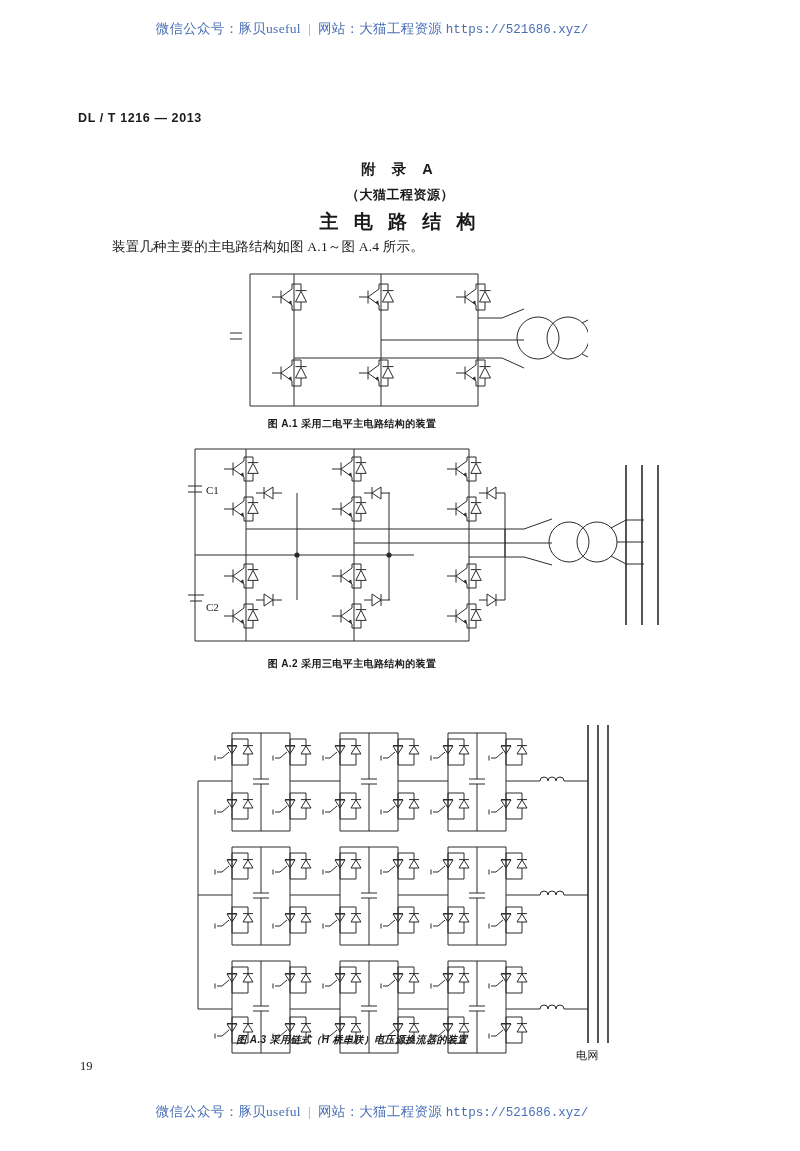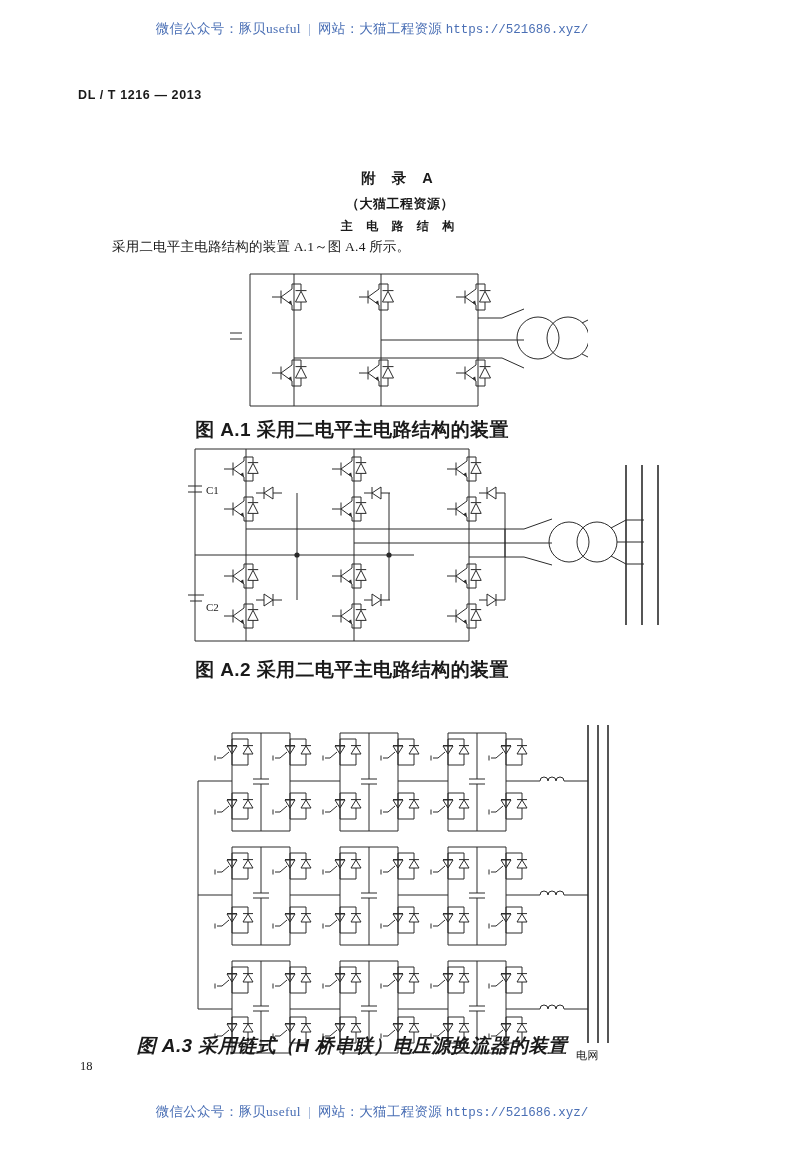--- a/index.html
+++ b/index.html
@@ -37,60 +37,59 @@
   .wm-mono {
     font-family: "Liberation Mono", "DejaVu Sans Mono", monospace;
     font-size: 12.5px;
     letter-spacing: 0px;
   }
 
   
   .std-number {
     position: absolute;
     left: 78px;
-    top: 88px;
+    top: 111px;
     font-family: "Liberation Sans", sans-serif;
     font-size: 12.5px;
     font-weight: bold;
     letter-spacing: 0.6px;
   }
 
   
   .annex-title {
     position: absolute;
     left: 0;
     width: 800px;
     text-align: center;
     font-family: "Liberation Sans", sans-serif;
     font-weight: bold;
-    margin-top: 9px;
   }
   .annex-line1 { top: 160px; font-size: 14.5px; letter-spacing: 6px; }
   .annex-line2 { top: 186px; font-size: 13px; letter-spacing: 0.5px; }
-  .annex-line3 { top: 209px; font-size: 12px; letter-spacing: 5px; }
+  .annex-line3 { top: 209px; font-size: 19px; letter-spacing: 5px; }
 
   .lead-paragraph {
     position: absolute;
     left: 112px;
     top: 238px;
     font-size: 13.5px;
     letter-spacing: 0.2px;
   }
 
   
   .figure { position: absolute; }
   .figure svg { display: block; }
   .fig-caption {
     position: absolute;
     left: 0;
     width: 704px;
     text-align: center;
     font-family: "Liberation Sans", sans-serif;
     font-weight: bold;
-    font-size: 19px;
+    font-size: 10px;
     letter-spacing: 0.4px;
   }
   .fig1-box { left: 228px; top: 268px; }
   .fig1-cap { top: 417px; }
   .fig2-box { left: 184px; top: 445px; }
   .fig2-cap { top: 657px; }
   .fig3-box { left: 190px; top: 723px; }
   .fig3-cap { top: 1033px; font-style: italic; }
 
   .page-number {
@@ -107,21 +106,21 @@
 <div class="watermark watermark-top">
   <span>微信公众号：</span><span>豚贝useful</span><span class="wm-sep">|</span><span>网站：</span><span>大猫工程资源</span>
   <span class="wm-mono">https://521686.xyz/</span>
 </div>
 
 <div class="std-number">DL / T 1216 — 2013</div>
 
 <div class="annex-title annex-line1">附 录 A</div>
 <div class="annex-title annex-line2">（大猫工程资源）</div>
 <div class="annex-title annex-line3">主 电 路 结 构</div>
-<div class="lead-paragraph">采用二电平主电路结构的装置 A.1～图 A.4 所示。</div>
+<div class="lead-paragraph">装置几种主要的主电路结构如图 A.1～图 A.4 所示。</div>
 
 <div class="figure fig1-box">
   <svg width="360" height="145" viewBox="0 0 360 145" xmlns="http://www.w3.org/2000/svg" stroke="#2b2b2b" fill="none" stroke-width="1">
 
     <defs>
 
       <g id="igbt1">
 
         <path d="M0,9 L9,9"></path>
 
@@ -338,21 +337,21 @@
     <path d="M433,97 L460,97"></path>
     <path d="M427,111 L442,119 L460,119"></path>
   </svg>
 
   <svg width="60" height="205" viewBox="0 0 60 205" xmlns="http://www.w3.org/2000/svg" stroke="#2b2b2b" fill="none" stroke-width="1.6" style="position:absolute; left:436px; top:0;">
     <path d="M6,20 L6,180"></path>
     <path d="M22,20 L22,180"></path>
     <path d="M38,20 L38,180"></path>
   </svg>
 </div>
-<div class="fig-caption fig2-cap">图 A.2   采用二电平主电路结构的装置</div>
+<div class="fig-caption fig2-cap">图 A.2   采用三电平主电路结构的装置</div>
 
 <div class="figure fig3-box">
   <svg width="420" height="340" viewBox="0 0 420 340" xmlns="http://www.w3.org/2000/svg" stroke="#2b2b2b" fill="none" stroke-width="1">
 
     <defs>
 
       <g id="igbt3">
 
         <path d="M-10,13 L-5,13 L2,7"></path>
         <path d="M-12,10.5 L-12,15.5"></path>
@@ -626,18 +625,18 @@
       <path d="M408,2 L408,320"></path>
       <path d="M418,2 L418,320"></path>
     </g>
   </svg>
 
   <div style="position:absolute; left:386px; top:325px; font-size:11px;
               font-family:'Liberation Sans', sans-serif; letter-spacing:0.5px;">电网</div>
 </div>
 <div class="fig-caption fig3-cap">图 A.3   采用链式（H 桥串联）电压源换流器的装置</div>
 
-<div class="page-number">18</div>
+<div class="page-number">19</div>
 
 <div class="watermark watermark-bottom">
   <span>微信公众号：</span><span>豚贝useful</span><span class="wm-sep">|</span><span>网站：</span><span>大猫工程资源</span>
   <span class="wm-mono">https://521686.xyz/</span>
 </div>
 
 </body></html>

